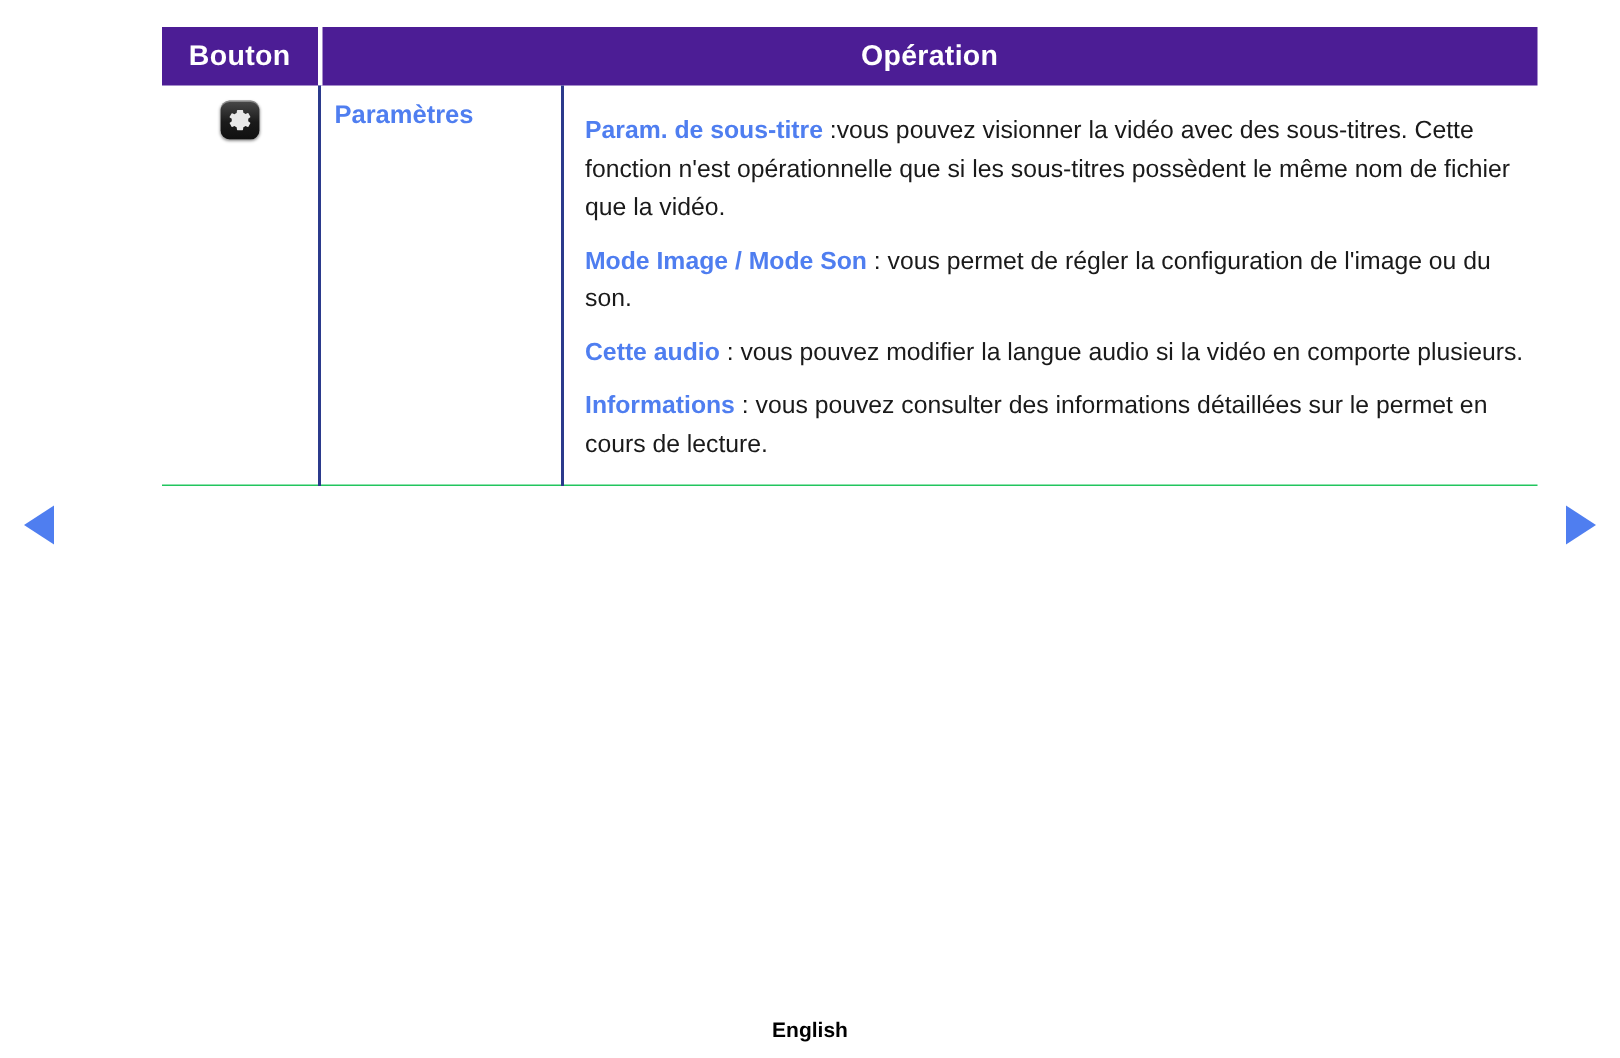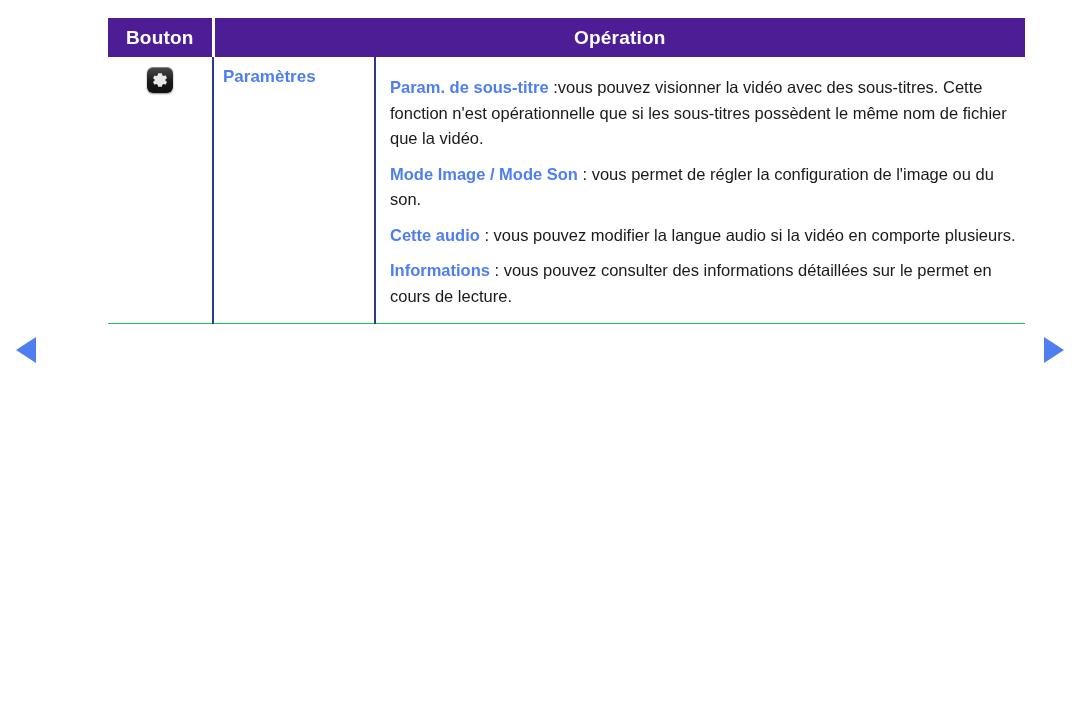--- a/index.html
+++ b/index.html
@@ -195,14 +195,15 @@
           </td>
         </tr>
       </tbody>
     </table>
   </div>
 
   <div class="nav-arrow nav-prev"></div>
 
   <div class="nav-arrow nav-next"></div>
 
+  <div class="footer">English</div>
 
 </div>
 
 </body></html>

